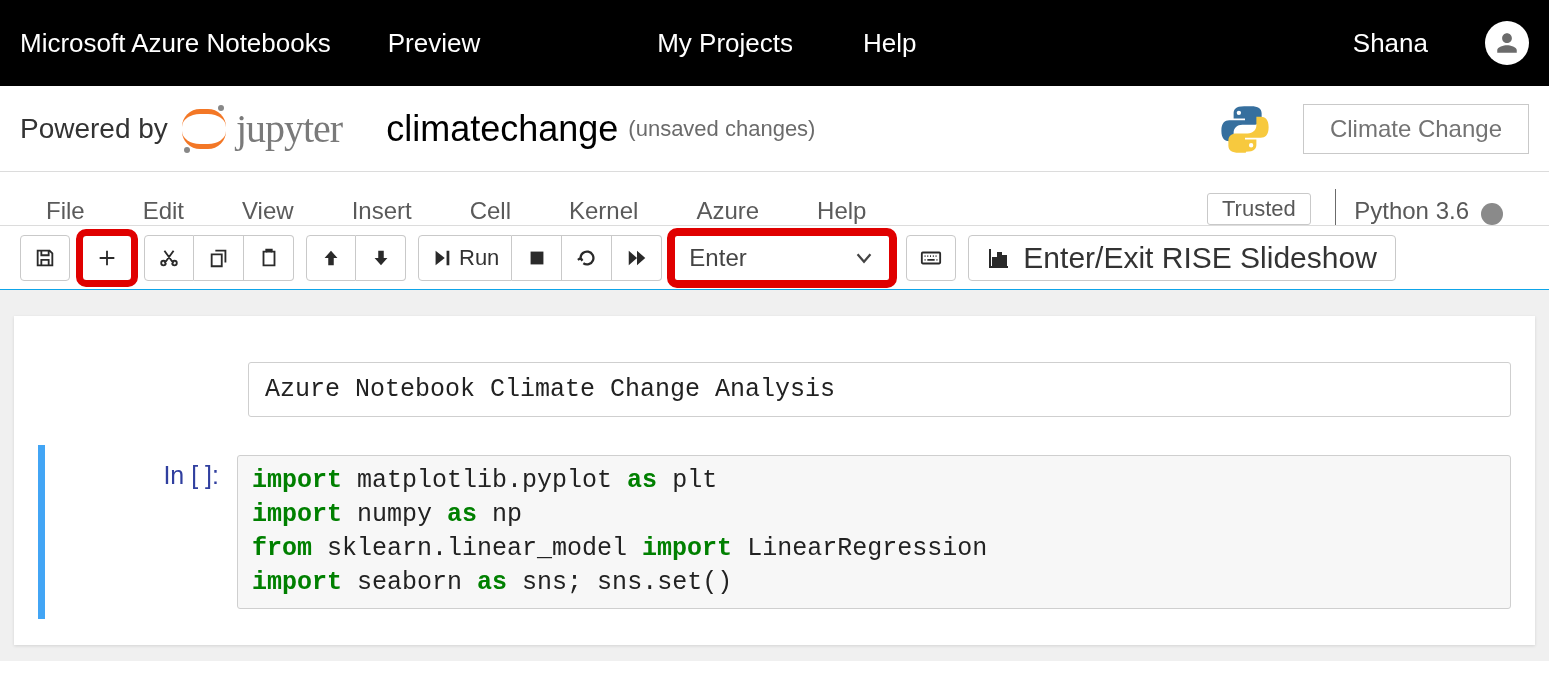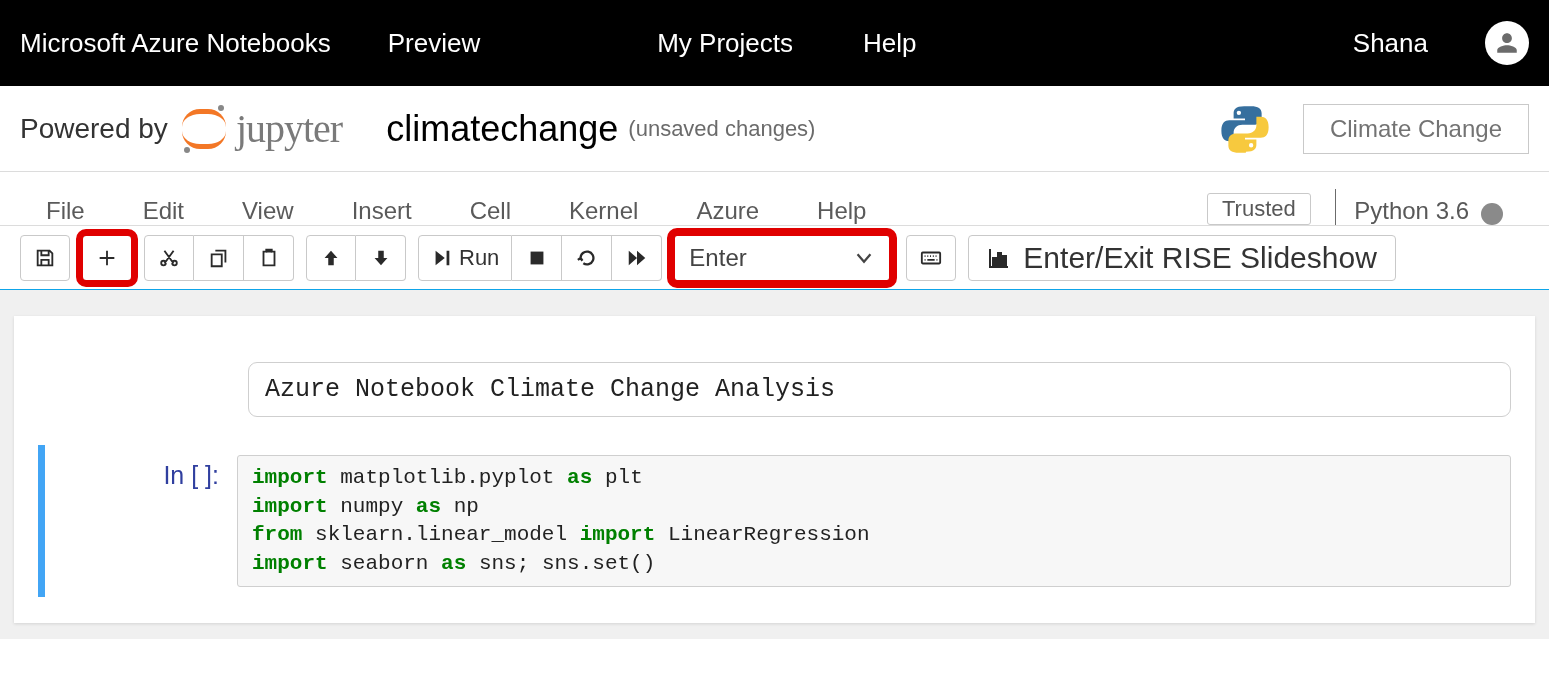--- a/index.html
+++ b/index.html
@@ -140,21 +140,21 @@
   .cells-container { background: #fff; padding: 46px 24px 26px 24px; box-shadow: 0 1px 3px rgba(0,0,0,0.12); }
 
   
   .raw-cell { margin-left: 210px; margin-bottom: 28px; }
   .raw-cell .content {
     border: 1.5px solid #cfcfcf;
     padding: 12px 16px;
     font-family: "Consolas", "Courier New", monospace;
     font-size: 25px;
     color: #222;
-    border-radius: 9px;
+    border-radius: 3px;
   }
 
   
   .code-cell { display: flex; border-left: 7px solid #42a5f5; padding: 10px 0 10px 0; }
   .code-cell .prompt {
     width: 192px;
     text-align: right;
     padding-right: 18px;
     font-family: Liberation Sans, sans-serif;
     font-size: 25px;
@@ -163,21 +163,21 @@
   }
   .code-cell .input-area {
     flex: 1;
     border: 1.5px solid #cfcfcf;
     background: #f7f7f7;
     border-radius: 3px;
     padding: 8px 14px;
   }
   .code-cell pre {
     font-family: "Consolas", "Courier New", monospace;
-    font-size: 21px;
+    font-size: 25px;
     line-height: 1.36;
   }
   .kw { color: #008000; font-weight: bold; }
   .id { color: #222; }
 
   
   .nav-link, .menu-item { cursor: pointer; }
 </style>
 </head>
 <body>

